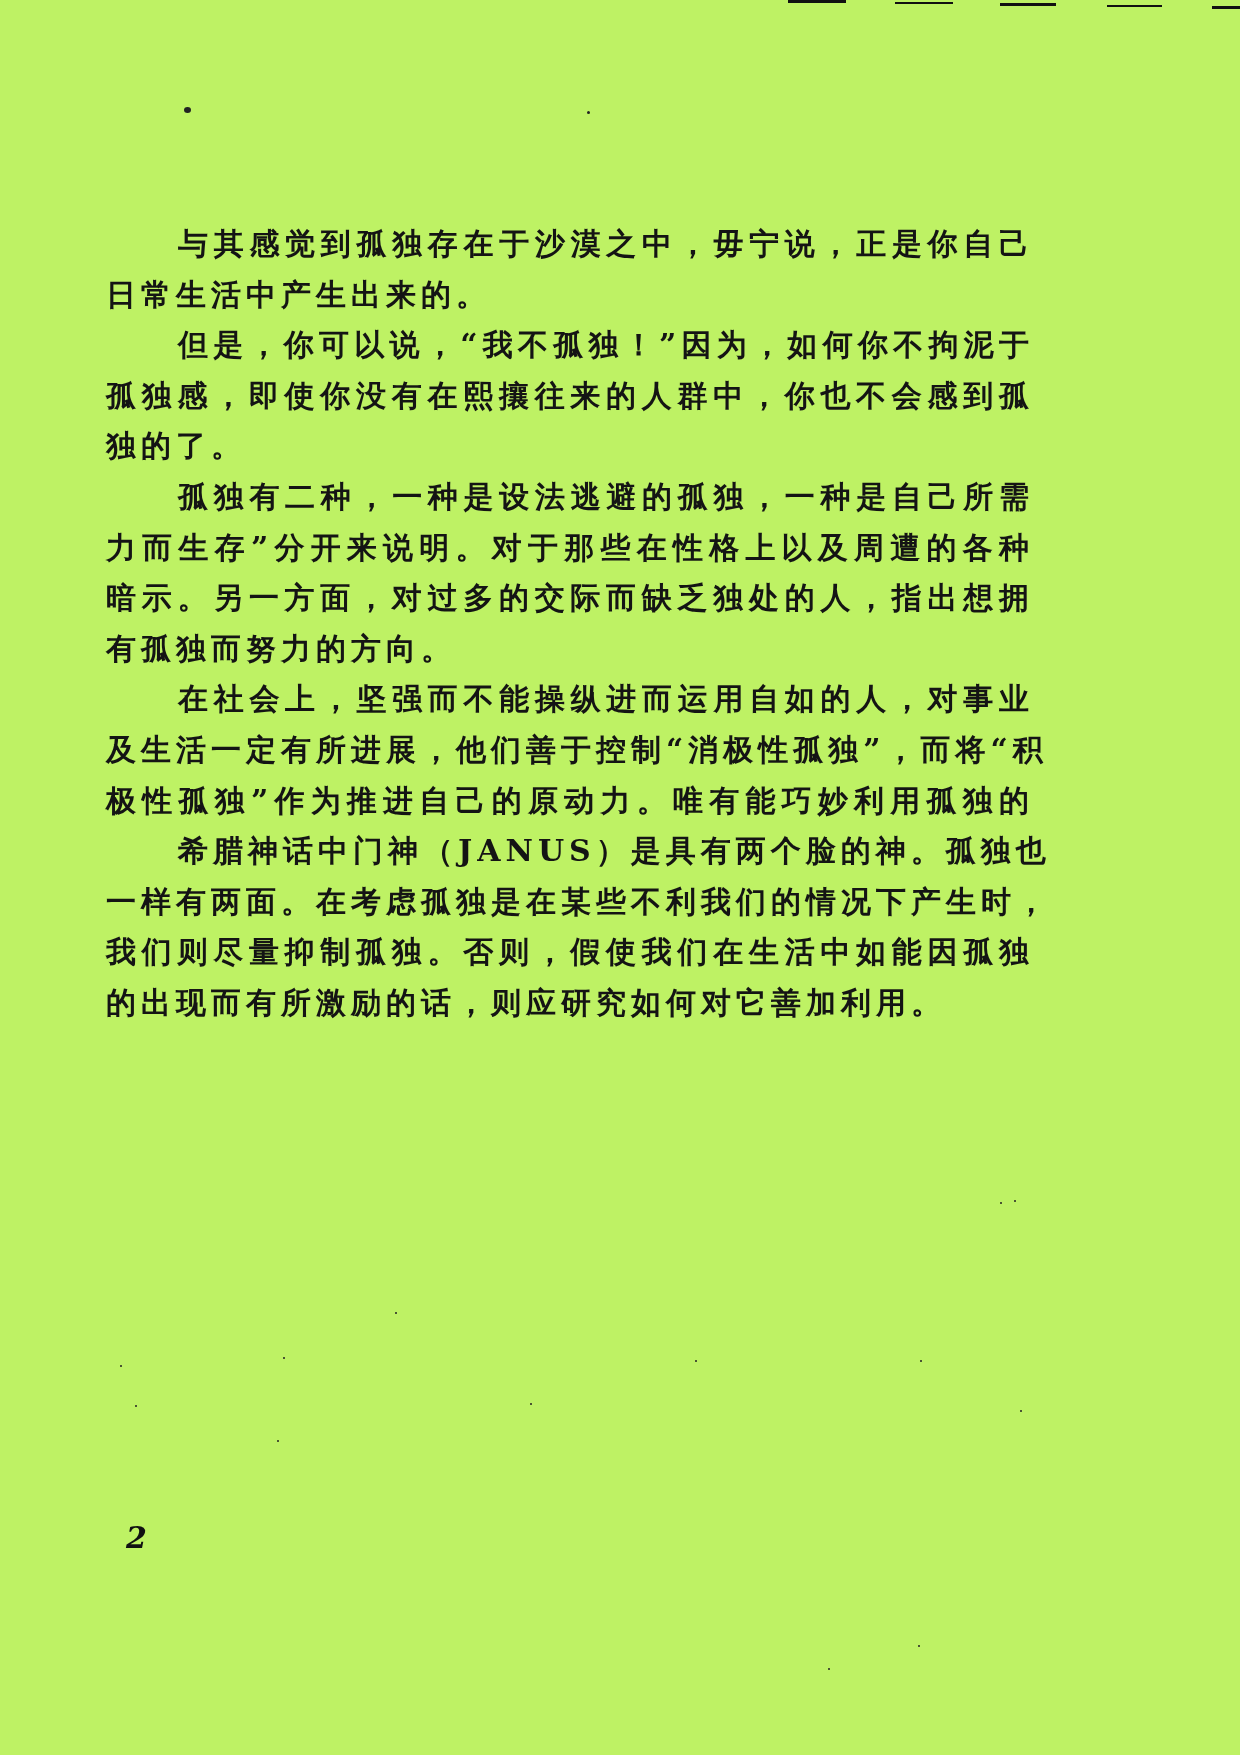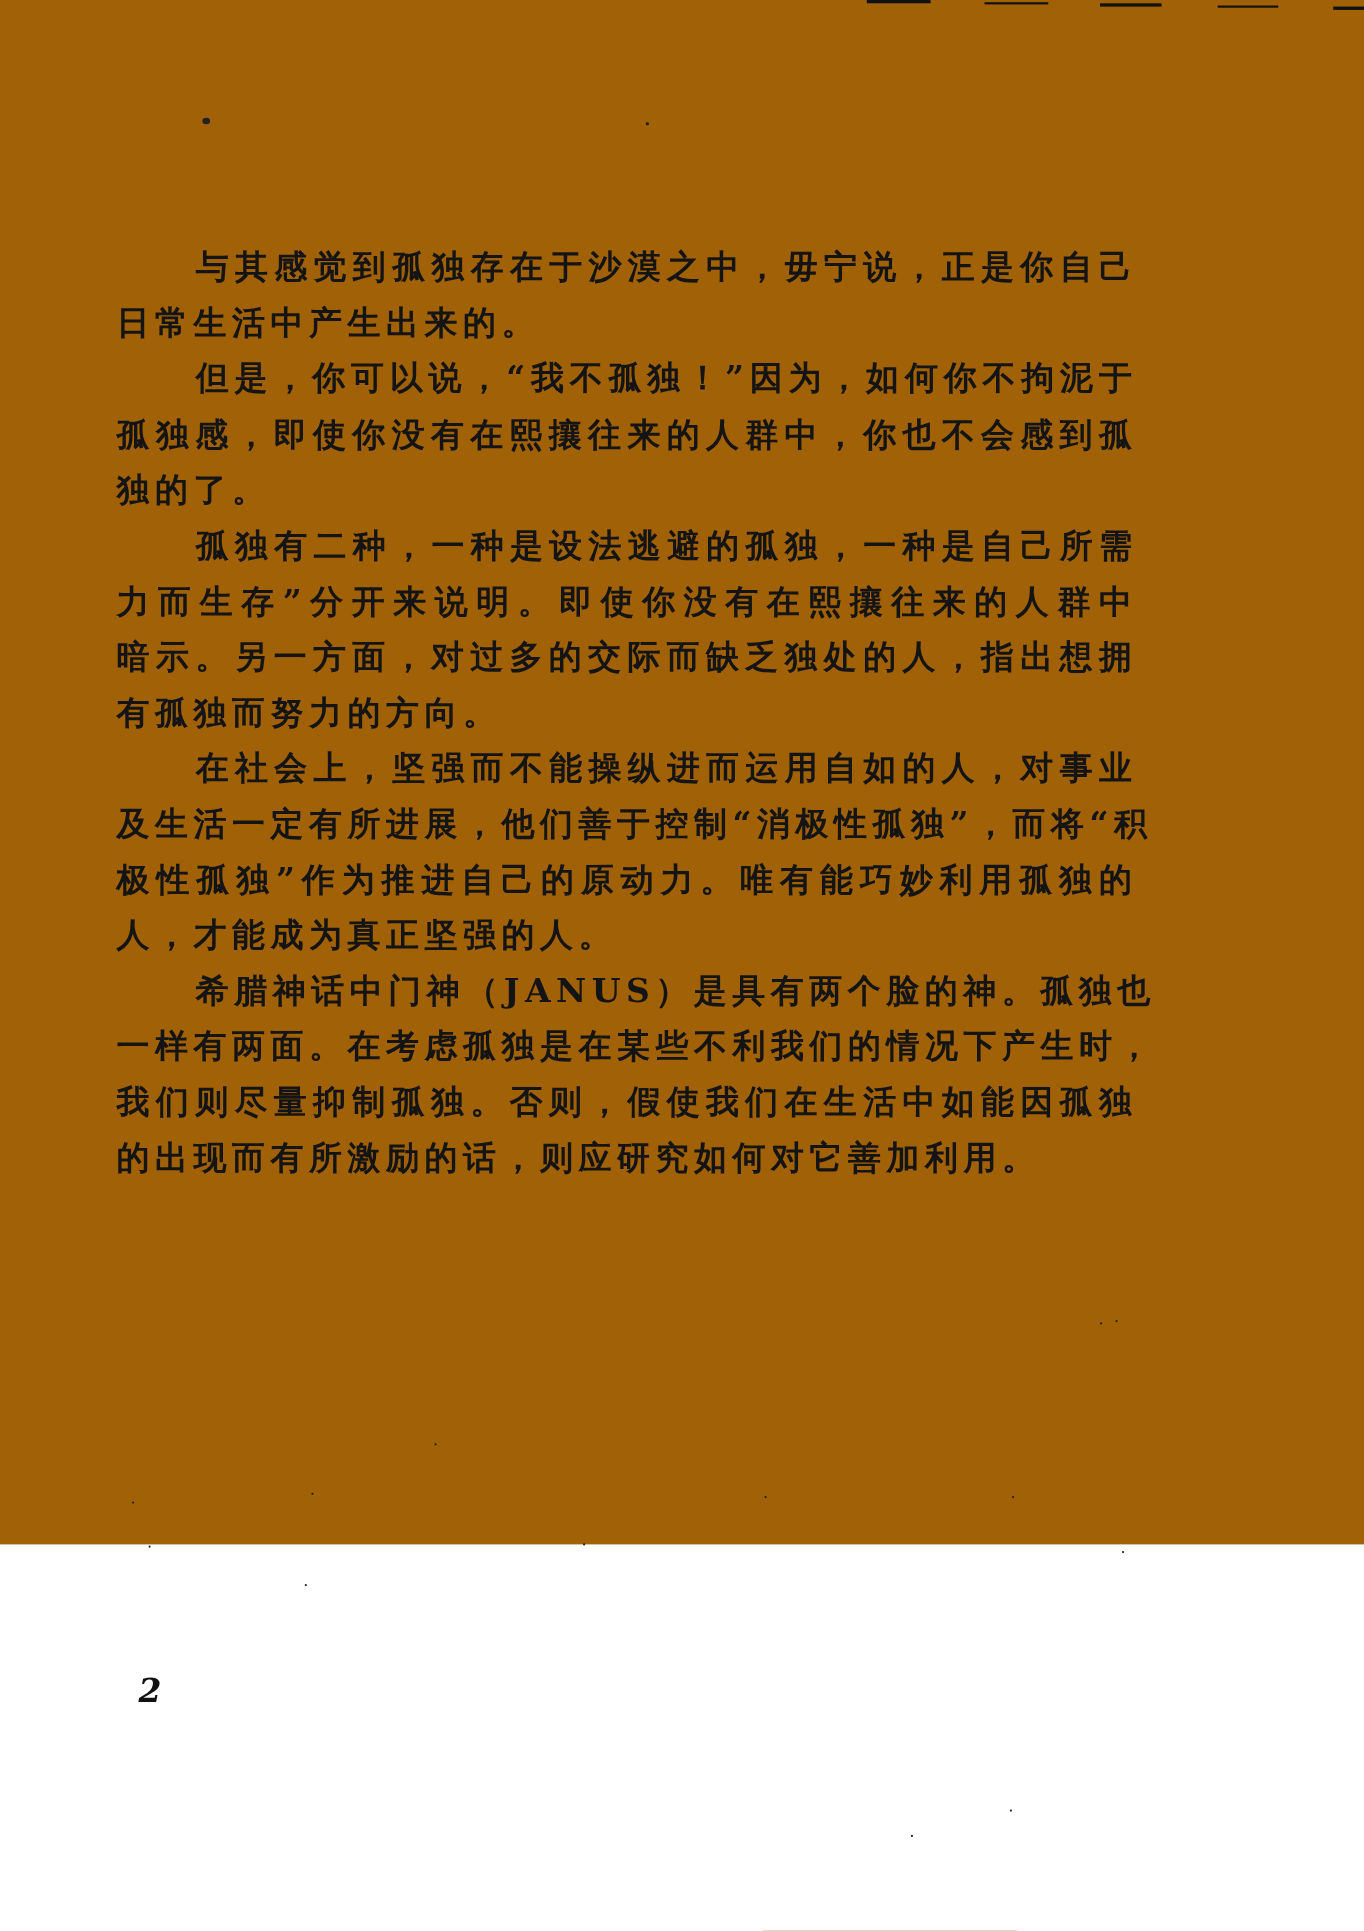--- a/index.html
+++ b/index.html
@@ -12,22 +12,22 @@
       height: 1755px;
       position: relative;
       overflow: hidden;
       font-family: "DejaVu Serif", "Liberation Serif", serif;
       color: #111111;
     }
     .page {
       position: absolute;
       left: 0; top: 0;
       width: 1240px;
-      height: 1404px;
-      background: #a16207;
+      height: 1755px;
+      background: #bef264;
     }
     .top-rule {
       position: absolute;
       top: 0;
       height: 3px;
       background: #111;
     }
     .speck {
       position: absolute;
       background: #222;
@@ -97,28 +97,27 @@
   <div class="text-block">
 
     <div class="line indent">与其感觉到孤独存在于沙漠之中，毋宁说，正是你自己</div>
     <div class="line last">日常生活中产生出来的。</div>
 
     <div class="line indent">但是，你可以说，“我不孤独！”因为，如何你不拘泥于</div>
     <div class="line">孤独感，即使你没有在熙攘往来的人群中，你也不会感到孤</div>
     <div class="line last">独的了。</div>
 
     <div class="line indent">孤独有二种，一种是设法逃避的孤独，一种是自己所需</div>
-    <div class="line">力而生存”分开来说明。即使你没有在熙攘往来的人群中</div>
+    <div class="line">力而生存”分开来说明。对于那些在性格上以及周遭的各种</div>
     <div class="line">暗示。另一方面，对过多的交际而缺乏独处的人，指出想拥</div>
     <div class="line last">有孤独而努力的方向。</div>
 
     <div class="line indent">在社会上，坚强而不能操纵进而运用自如的人，对事业</div>
     <div class="line">及生活一定有所进展，他们善于控制“消极性孤独”，而将“积</div>
     <div class="line">极性孤独”作为推进自己的原动力。唯有能巧妙利用孤独的</div>
-    <div class="line last">人，才能成为真正坚强的人。</div>
 
     <div class="line indent">希腊神话中门神（JANUS）是具有两个脸的神。孤独也</div>
     <div class="line">一样有两面。在考虑孤独是在某些不利我们的情况下产生时，</div>
     <div class="line">我们则尽量抑制孤独。否则，假使我们在生活中如能因孤独</div>
     <div class="line last">的出现而有所激励的话，则应研究如何对它善加利用。</div>
   </div>
 
   <div class="page-number">2</div>
 </div>
 

